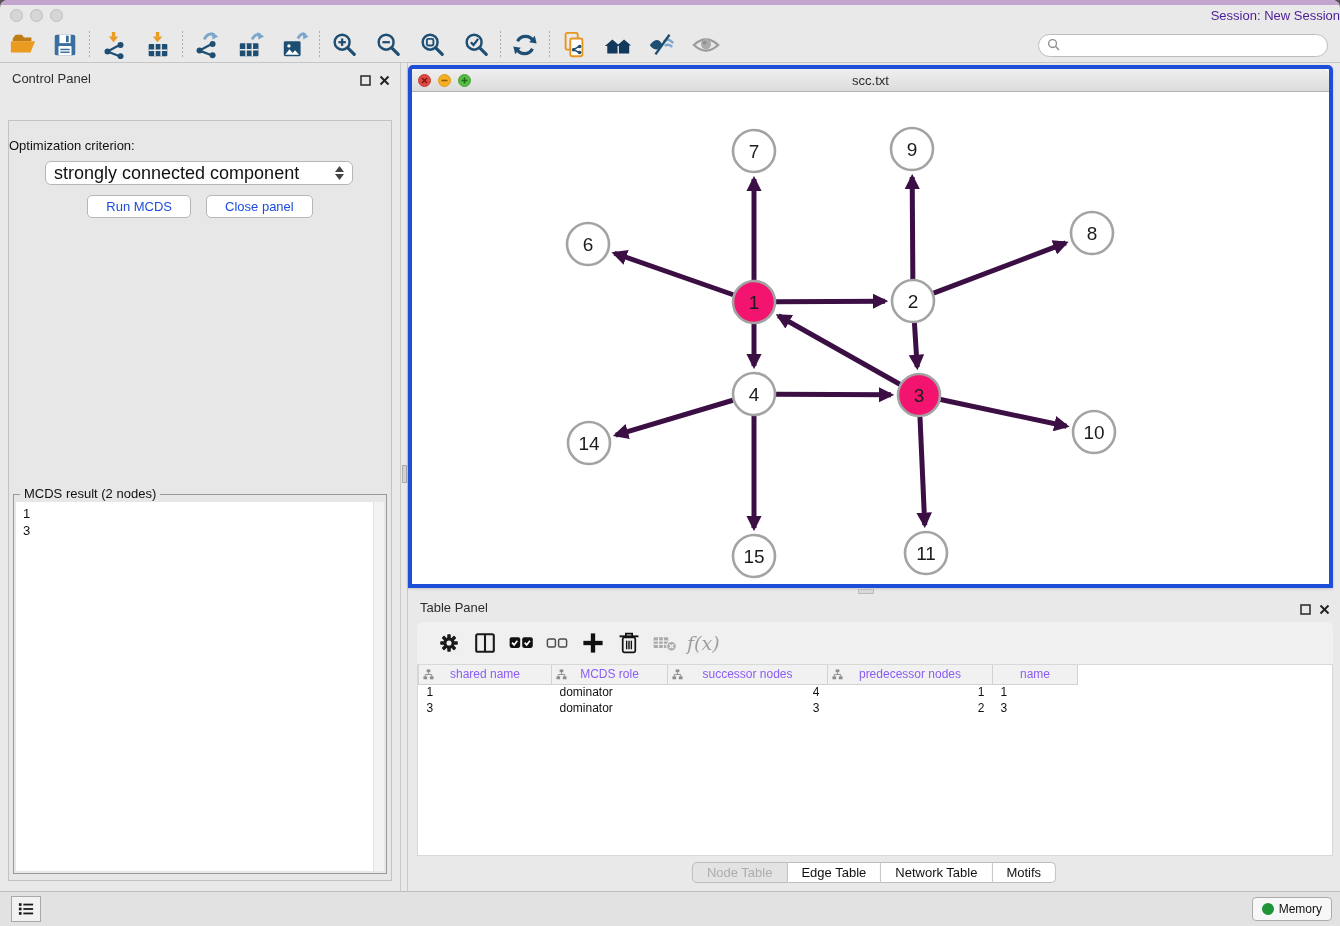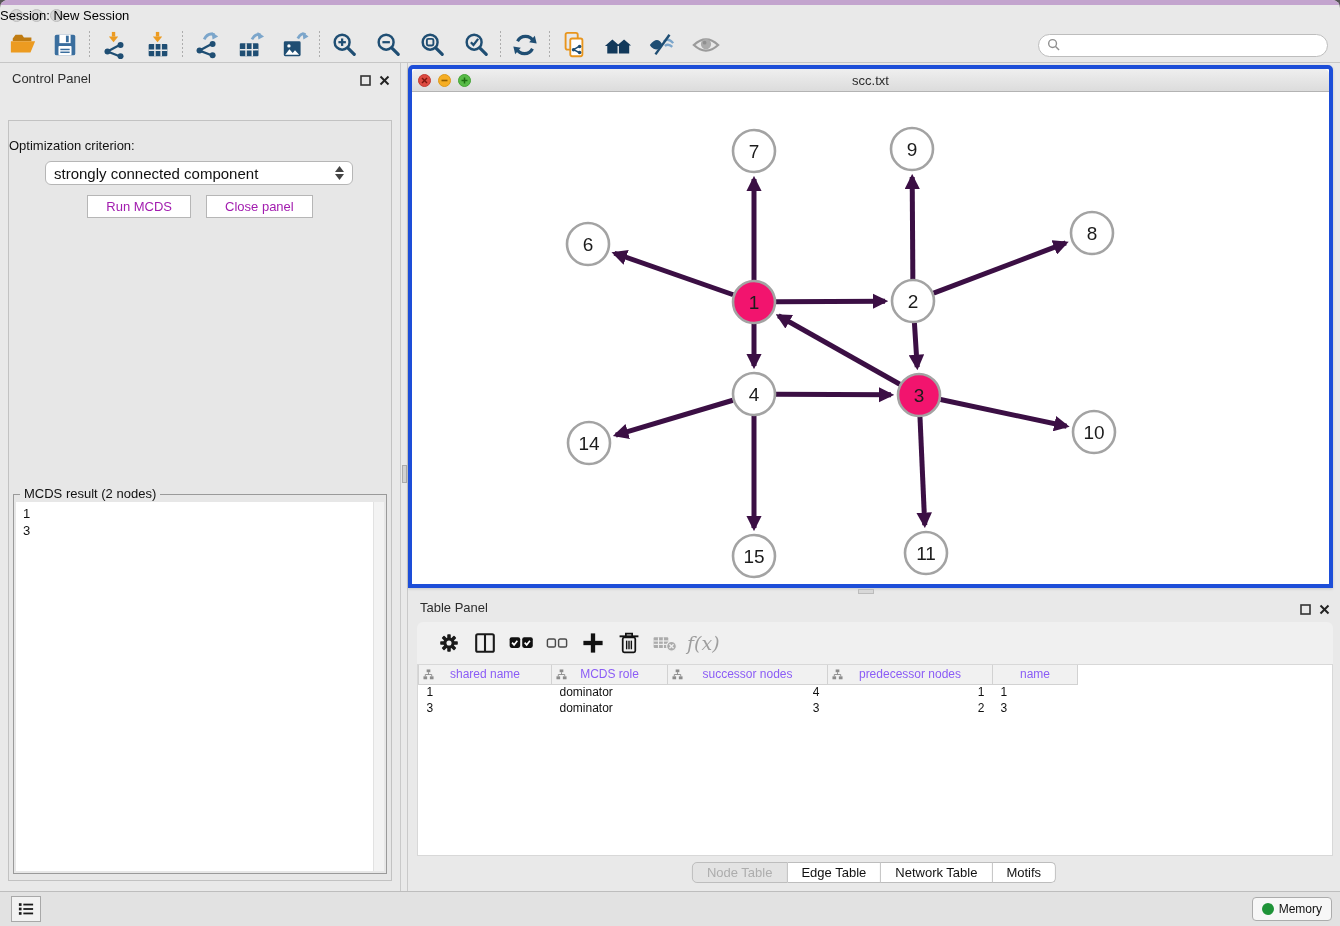--- a/index.html
+++ b/index.html
@@ -7,22 +7,22 @@
   body { font-family:"Liberation Sans", sans-serif; background:#555; }
   .window { position:relative; width:1340px; height:926px; background:#E9E9E9;
             border-radius:8px 8px 0 0; overflow:hidden; }
   .accent-strip { position:absolute; top:0; left:0; right:0; height:5px;
             background:#C3A4CE; border-radius:8px 8px 0 0; }
 
   
   .titlebar { position:absolute; top:5px; left:0; right:0; height:22px; }
   .tl-dot { position:absolute; top:4px; width:13px; height:13px; border-radius:50%;
             background:#D6D6D6; border:1px solid #BDBDBD; }
-  .win-title { position:absolute; top:3px; left:0; right:0; text-align:left;
-            font-size:13px; color:#000000; }
+  .win-title { position:absolute; top:3px; left:0; right:0; text-align:right;
+            font-size:13px; color:#4c1d95; }
 
   
   .toolbar { position:absolute; top:27px; left:0; right:0; height:36px;
             border-bottom:1px solid #C6C6C6; display:flex; align-items:center; padding-left:8px; }
   .tool { width:30px; height:30px; display:flex; align-items:center; justify-content:center; flex:0 0 auto; }
   .tsep { width:1px; height:28px; margin:0 9px; flex:0 0 auto;
           background-image:linear-gradient(#ADADAD 40%, rgba(0,0,0,0) 0%);
           background-size:1px 4px; background-repeat:repeat-y; }
   .gap12 { margin-left:12px; } .gap14 { margin-left:14px; }
   .search-wrap { position:absolute; right:12px; top:7px; width:290px; height:23px;
@@ -41,25 +41,25 @@
   .tab:first-child { border-left:1px solid #BDBDBD; border-radius:5px 0 0 5px; }
   .tab:last-child { border-radius:0 5px 5px 0; }
   .tab.active { background:#E3E3E3; color:#ADADAD; }
 
   .cp-tabs { top:33px; left:50%; transform:translateX(-50%); }
   .cp-pane { position:absolute; top:57px; left:8px; right:8px; bottom:10px;
              border:1px solid #C2C2C2; background:#E7E7E7; }
   .opt-label { position:absolute; top:17px; left:0; right:0; text-align:left; font-size:13px; color:#111; }
   .combo { position:absolute; top:40px; left:36px; right:38px; height:24px; background:#fff;
            border:1px solid #B6B6B6; border-radius:6px; display:flex; align-items:center;
-           padding:0 8px; font-size:15px; color:#111;gap:24px; }
+           padding:0 8px; font-size:18px; color:#111;gap:24px; }
   .combo .spin { margin-left:auto; display:flex; flex-direction:column; gap:2px; }
   .cp-buttons { position:absolute; top:74px; left:0; right:0; display:flex; justify-content:center; gap:15px; }
-  .btn { height:23px; padding:0 18px; background:#fff; border:1px solid #B6B6B6; border-radius:0;
-         font-size:13px; color:#a21caf; display:flex; align-items:center; }
+  .btn { height:23px; padding:0 18px; background:#fff; border:1px solid #B6B6B6; border-radius:5px;
+         font-size:13px; color:#1d4ed8; display:flex; align-items:center; }
 
   .fieldset { position:absolute; left:4px; right:4px; top:373px; bottom:6px;
               border:1px solid #9A9A9A; }
   .fieldset .legend { position:absolute; top:-9px; left:6px; background:#E7E7E7;
               padding:0 4px; font-size:13px; color:#111; }
   .result-area { position:absolute; inset:7px 2px 2px 2px; background:#fff;
               font-size:13px; color:#111; line-height:17px; padding:3px 0 0 7px; white-space:pre; }
   .result-scroll { position:absolute; top:7px; bottom:2px; right:2px; width:11px;
               background:#F3F3F3; border-left:1px solid #E2E2E2; }
 

